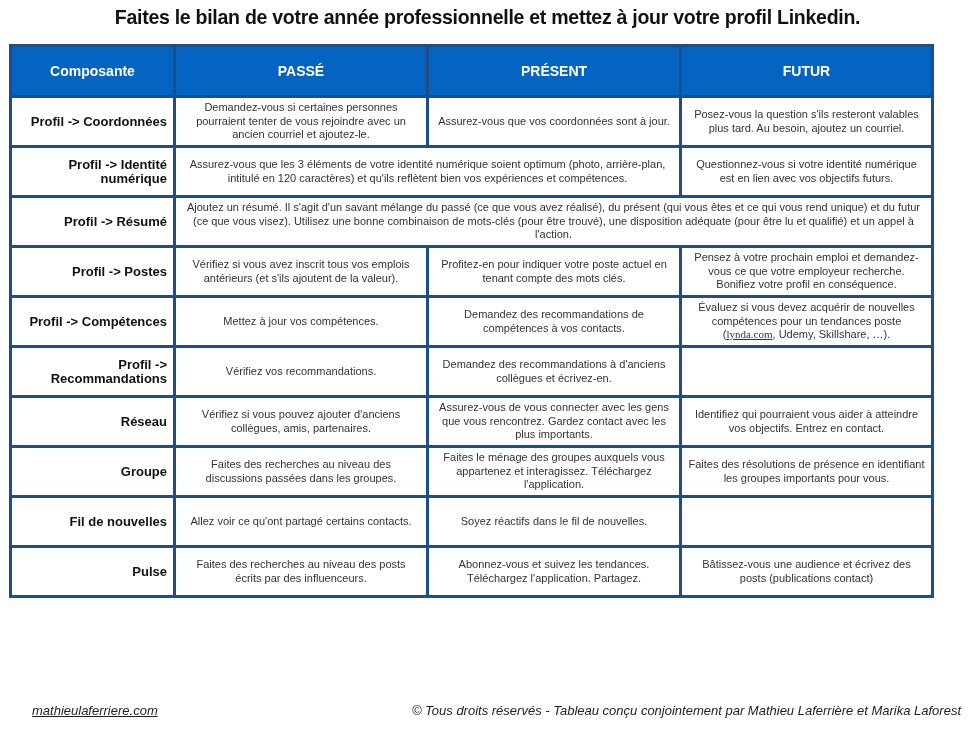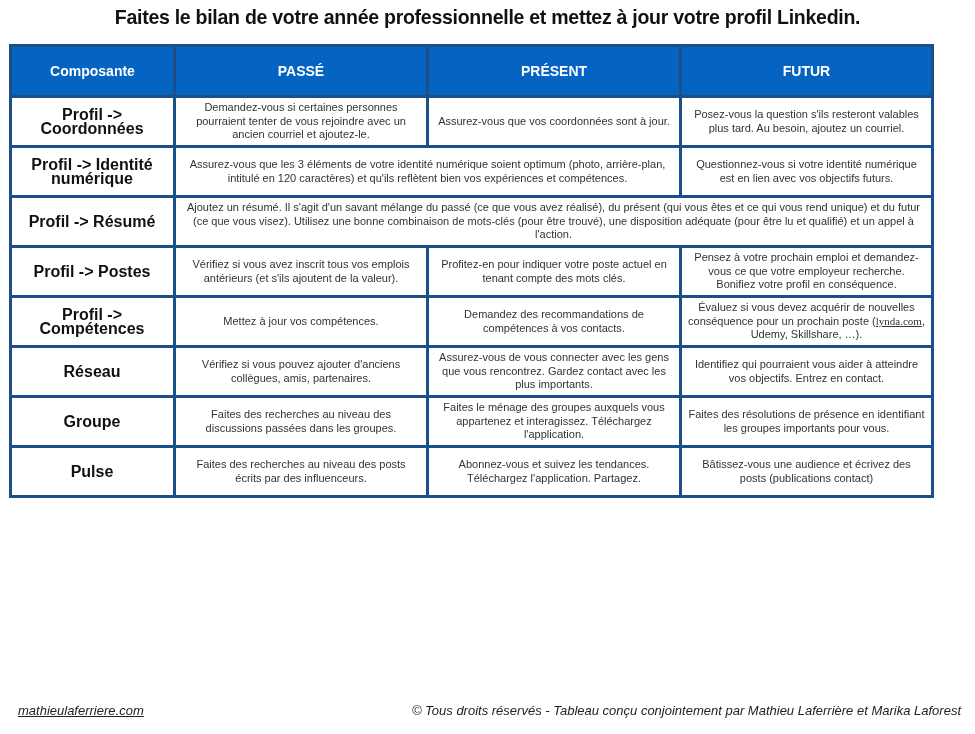--- a/index.html
+++ b/index.html
@@ -2,24 +2,24 @@
 <html><head>
 <meta charset="utf-8">
 <style>
   html, body { margin:0; padding:0; background:#ffffff; }
   body { width:975px; height:734px; position:relative; overflow:hidden; font-family:"Liberation Sans", sans-serif; color:#1a1a1a; }
   .title { position:absolute; left:0; top:5px; width:975px; text-align:center; font-family:"Liberation Sans", sans-serif; font-weight:bold; font-size:21px; letter-spacing:-0.3px; color:#111; white-space:nowrap; transform:scaleX(0.93); transform-origin:center; }
   .tbl { position:absolute; left:9px; top:44px; width:778px; border-collapse:collapse; table-layout:fixed; border:3px solid #1c4e8a; }
   .tbl th, .tbl td { border:3px solid #1c4e8a; }
   .tbl th { background:#0563c1; color:#fff; font-weight:bold; font-size:14px; height:48px; padding:0; text-align:center; }
   .tbl td { height:45px; padding:1px 6px; font-size:11px; line-height:13.5px; text-align:center; color:#333; vertical-align:middle; }
-  .tbl td.comp { text-align:center; font-weight:bold; color:#111; font-size:16px; padding-left:5px; }
+  .tbl td.comp { text-align:right; font-weight:bold; color:#111; font-size:13px; padding-left:5px; }
   .col1 { width:164px; } .col2 { width:253px; } .col3 { width:253px; } .col4 { width:252px; }
   .u { text-decoration:underline;font-family:Liberation Serif, serif; }
-  .footer-left { position:absolute; left:18px; top:703px; font-style:italic; font-size:13px; color:#222; text-decoration:underline; }
+  .footer-left { position:absolute; left:32px; top:703px; font-style:italic; font-size:13px; color:#222; text-decoration:underline; }
   .footer-right { position:absolute; right:14px; top:703px; font-style:italic; font-size:13px; color:#222; }
 </style>
 </head>
 <body>
 
 <div class="title">Faites le bilan de votre année professionnelle et mettez à jour votre profil Linkedin.</div>
 
 <table class="tbl">
   <colgroup>
       <col class="col1">
@@ -54,35 +54,47 @@
     <tr>
       <td class="comp">Profil -&gt; Postes</td>
       <td>Vérifiez si vous avez inscrit tous vos emplois antérieurs (et s'ils ajoutent de la valeur).</td>
       <td>Profitez-en pour indiquer votre poste actuel en tenant compte des mots clés.</td>
       <td>Pensez à votre prochain emploi et demandez-vous ce que votre employeur recherche. Bonifiez votre profil en conséquence.</td>
     </tr>
     <tr>
       <td class="comp">Profil -&gt; Compétences</td>
       <td>Mettez à jour vos compétences.</td>
       <td>Demandez des recommandations de compétences à vos contacts.</td>
-      <td><span>Évaluez si vous devez acquérir de nouvelles conséquence pour un prochain poste (</span><span class="u">lynda.com</span><span>, Udemy, Skillshare, …).</span></td>
+      <td><span>Évaluez si vous devez acquérir de nouvelles compétences pour un tendances poste (</span><span class="u">lynda.com</span><span>, Udemy, Skillshare, …).</span></td>
+    </tr>
+    <tr>
+      <td class="comp">Profil -&gt; Recommandations</td>
+      <td>Vérifiez vos recommandations.</td>
+      <td>Demandez des recommandations à d'anciens collègues et écrivez-en.</td>
+      <td></td>
     </tr>
     <tr>
       <td class="comp">Réseau</td>
       <td>Vérifiez si vous pouvez ajouter d'anciens collègues, amis, partenaires.</td>
       <td>Assurez-vous de vous connecter avec les gens que vous rencontrez. Gardez contact avec les plus importants.</td>
       <td>Identifiez qui pourraient vous aider à atteindre vos objectifs.  Entrez en contact.</td>
     </tr>
     <tr>
       <td class="comp">Groupe</td>
       <td>Faites des recherches au niveau des discussions passées dans les groupes.</td>
       <td>Faites le ménage des groupes auxquels vous appartenez et interagissez. Téléchargez l'application.</td>
       <td>Faites des résolutions de présence en identifiant les groupes importants pour vous.</td>
     </tr>
     <tr>
+      <td class="comp">Fil de nouvelles</td>
+      <td>Allez voir ce qu'ont partagé certains contacts.</td>
+      <td>Soyez réactifs dans le fil de nouvelles.</td>
+      <td></td>
+    </tr>
+    <tr>
       <td class="comp">Pulse</td>
       <td>Faites des recherches au niveau des posts écrits par des influenceurs.</td>
       <td>Abonnez-vous et suivez les tendances. Téléchargez l'application.  Partagez.</td>
       <td>Bâtissez-vous une audience et écrivez des posts (publications contact)</td>
     </tr>
   </tbody>
 </table>
 
 <div class="footer-left">mathieulaferriere.com</div>
 <div class="footer-right">© Tous droits réservés - Tableau conçu conjointement par Mathieu Laferrière et Marika Laforest</div>

